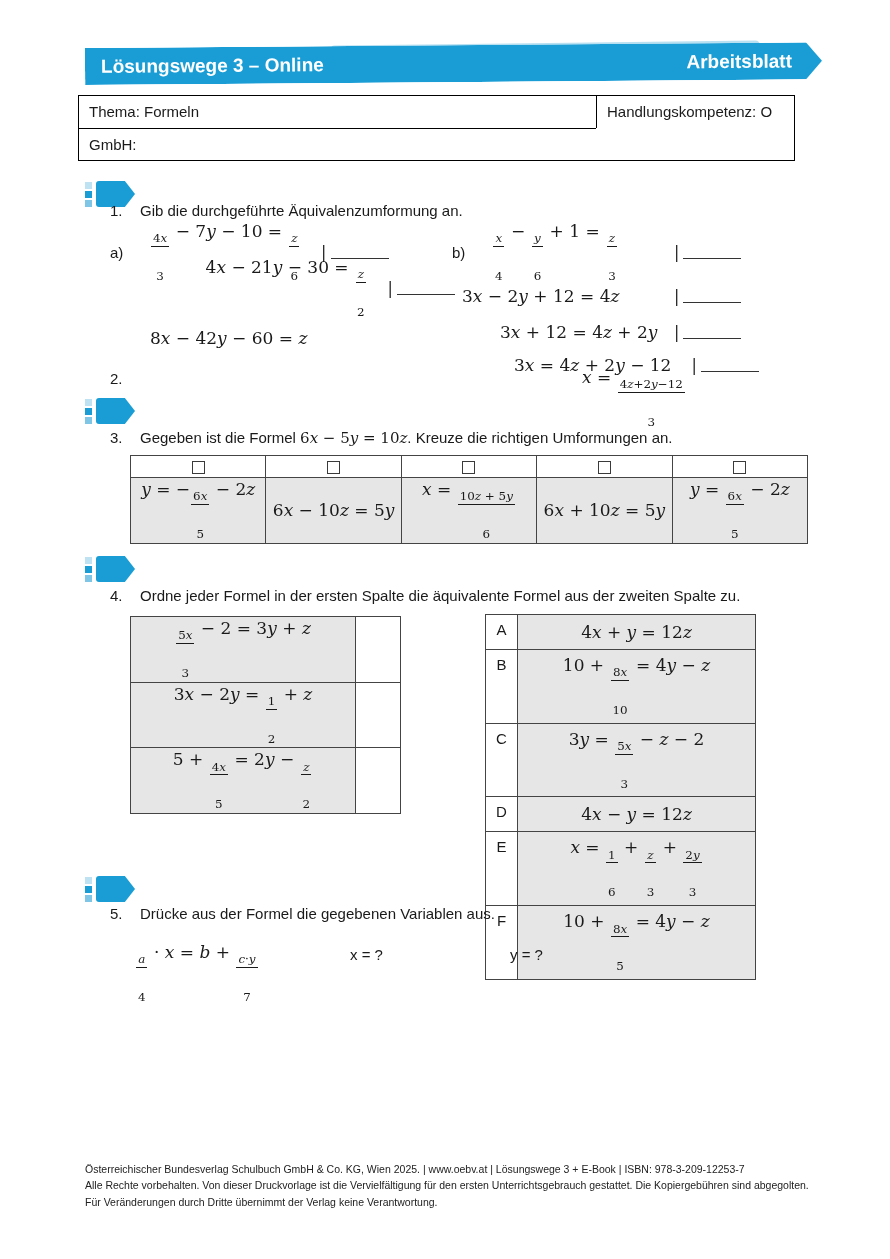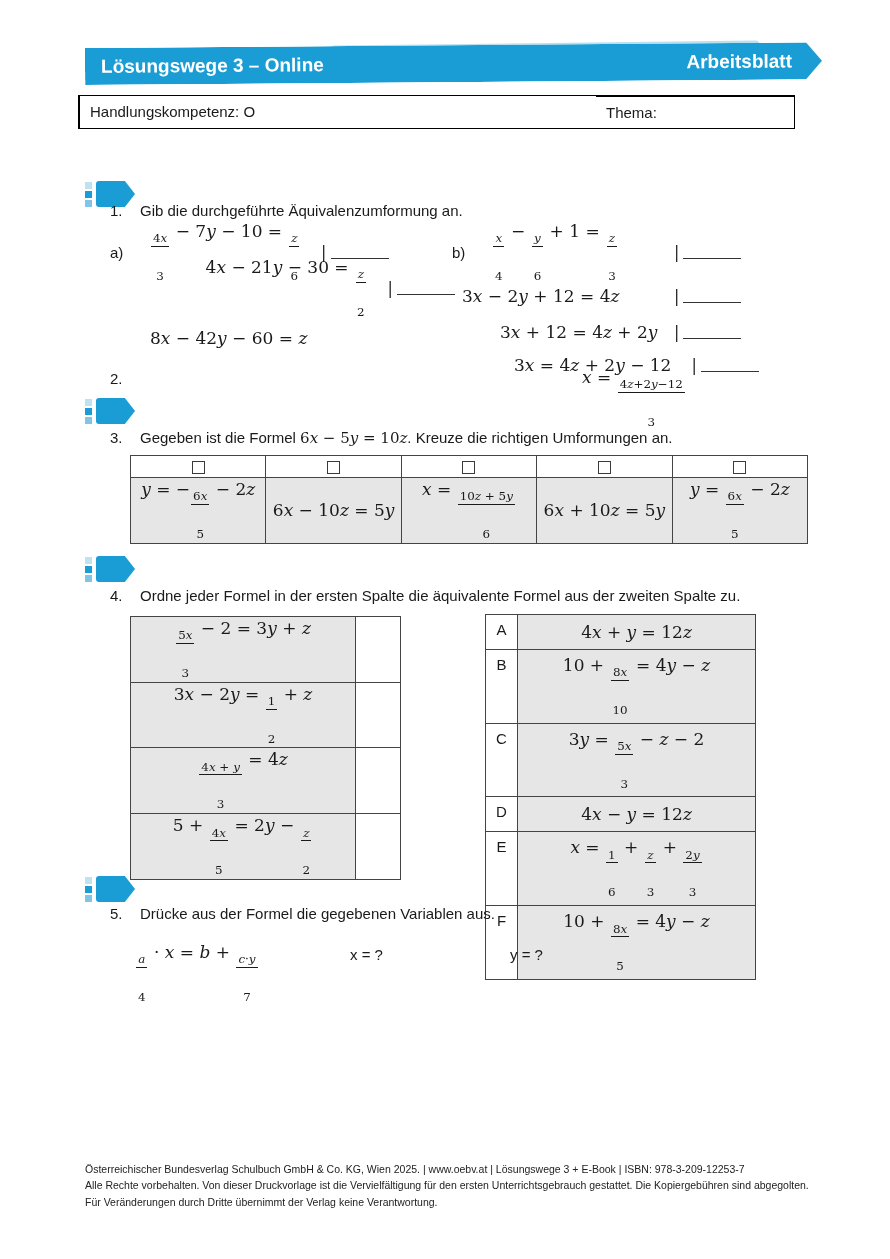--- a/index.html
+++ b/index.html
@@ -104,22 +104,23 @@
 
 <div class="page">
 
   <div class="banner-brush"></div>
   <div class="banner">
     <span>Lösungswege 3 – Online</span>
     <span>Arbeitsblatt</span>
   </div>
 
   <div class="info">
+    <div class="c-left r1">Thema: Formeln</div>
     <div class="c-right r1">Handlungskompetenz: O</div>
-    <div class="c-left r2">Thema:</div>
+    <div class="c-left r2">GmbH:</div>
   </div>
 
   <div class="task-icon" style="top:181px">
     <span class="icon-squares">
         <span class="sq1"></span>
         <span class="sq2"></span>
         <span class="sq3"></span>
       </span>
     <span class="icon-body"></span>
   </div>
@@ -273,27 +274,20 @@
       <td class="acell"></td>
     </tr>
     <tr>
       <td class="fcell"><span class="math">3<i>x</i> − 2<i>y</i> = <span class="frac">
                 <span class="fnum">1</span>
                 <span class="fden">2</span>
               </span> + <i>z</i></span></td>
       <td class="acell"></td>
     </tr>
     <tr>
-      <td class="fcell"><span class="math"><span class="frac">
-                <span class="fnum">4<i>x</i> + <i>y</i></span>
-                <span class="fden">3</span>
-              </span> = 4<i>z</i></span></td>
-      <td class="acell"></td>
-    </tr>
-    <tr>
       <td class="fcell"><span class="math">5 + <span class="frac">
                 <span class="fnum">4<i>x</i></span>
                 <span class="fden">5</span>
               </span> = 2<i>y</i> − <span class="frac">
                 <span class="fnum"><i>z</i></span>
                 <span class="fden">2</span>
               </span></span></td>
       <td class="acell"></td>
     </tr>
   </tbody>

